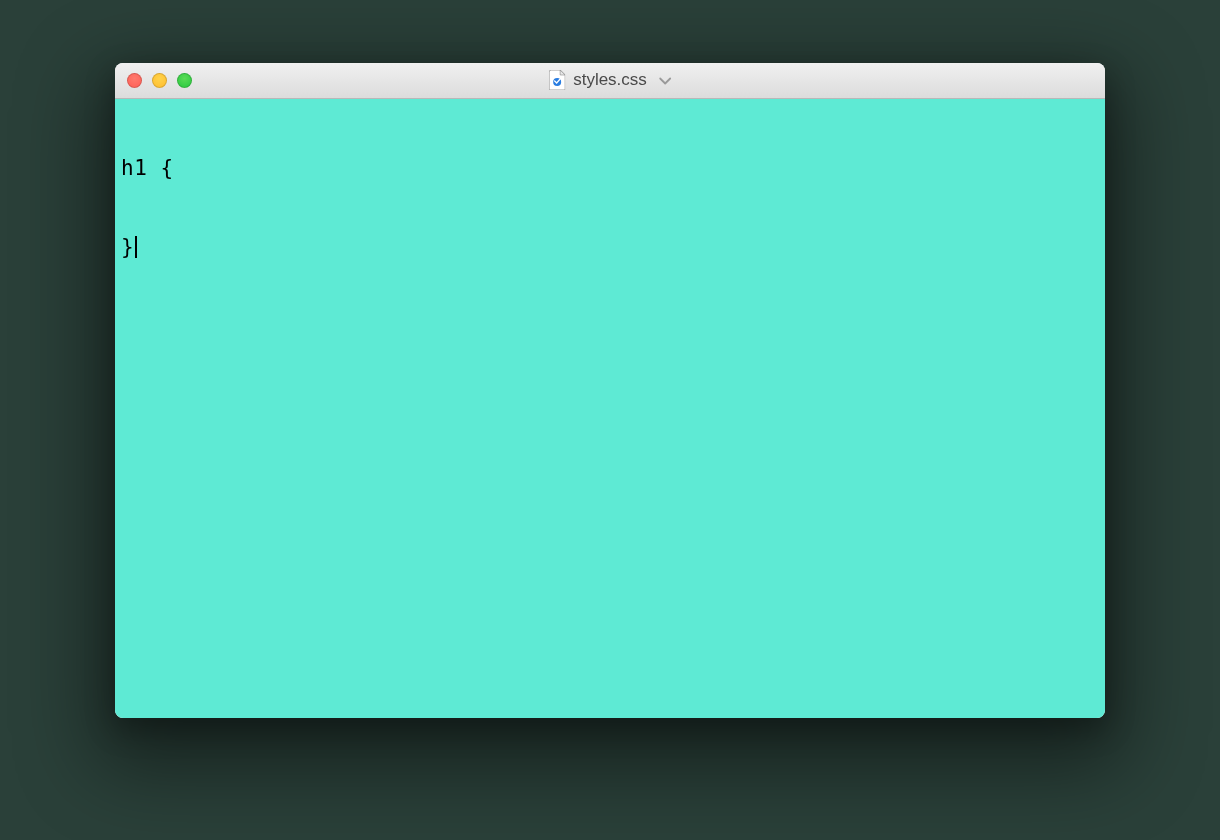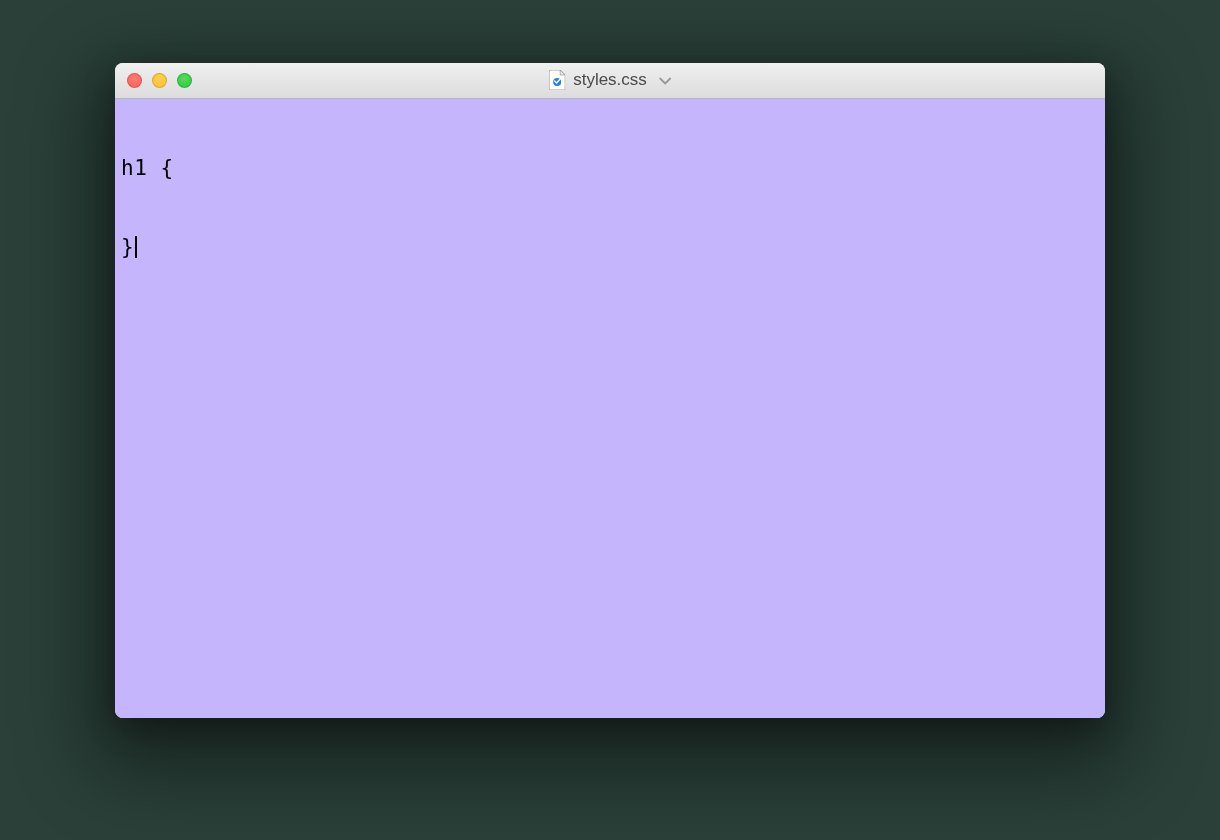--- a/index.html
+++ b/index.html
@@ -88,21 +88,21 @@
       height: 100%;
     }
     
     .dropdown-chevron {
       color: #8a8a8a;
       margin-left: 4px;
     }
     
     .editor {
       flex: 1;
-      background: #c4b5fd;
+      background: #5eead4;
       padding: 4px 6px;
       font-family: "Menlo", "Monaco", "Consolas", monospace;
       font-size: 21px;
       line-height: 1.25;
       color: #000000;
       letter-spacing: 0.5px;
       white-space: pre;
       position: relative;
     }
     

